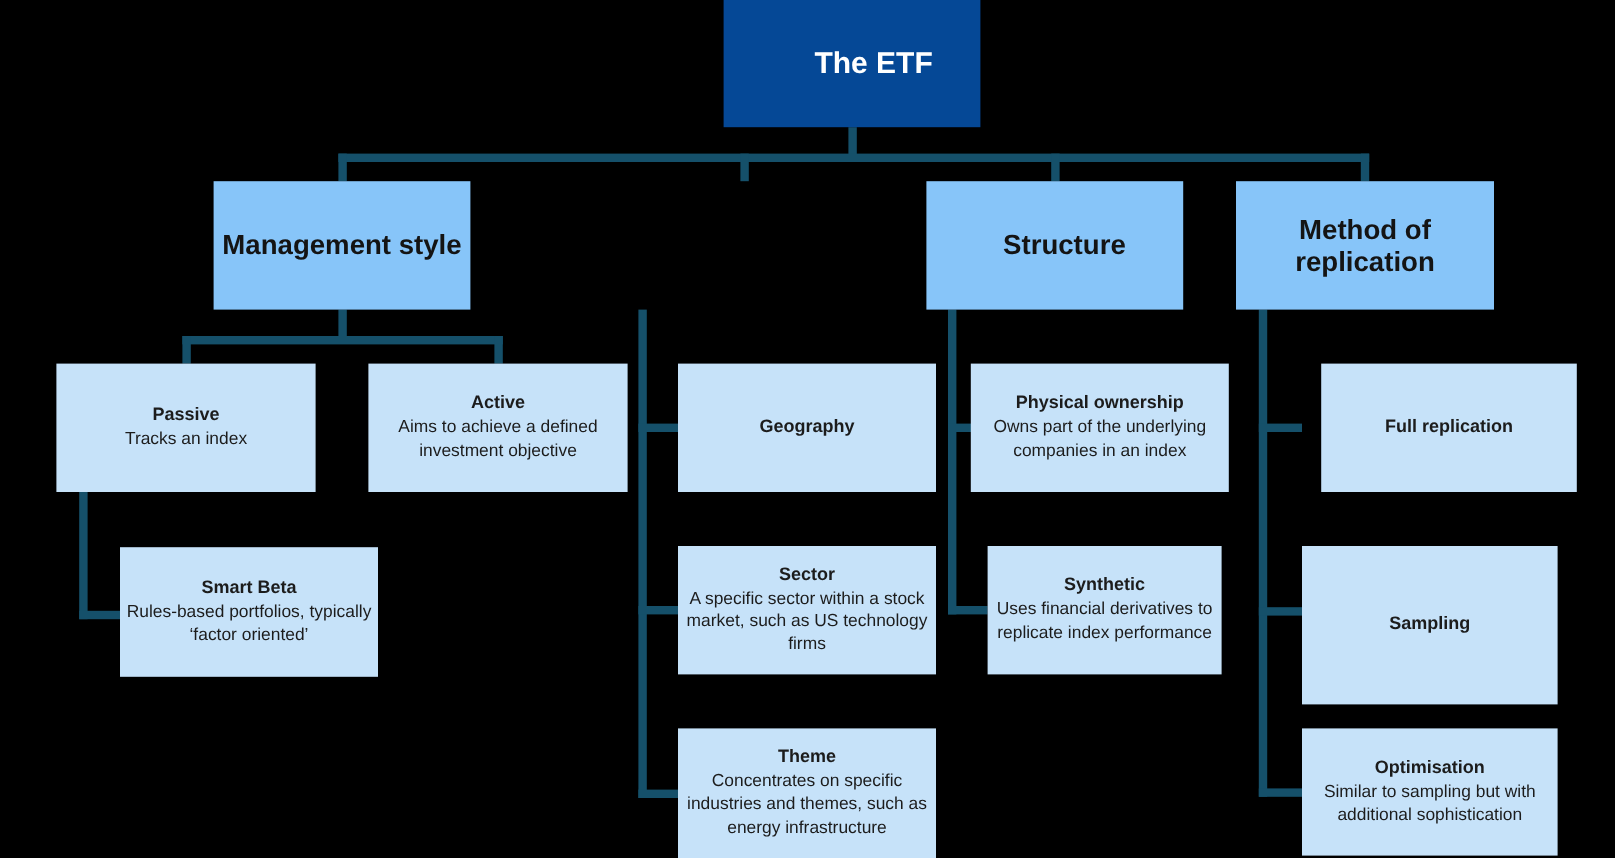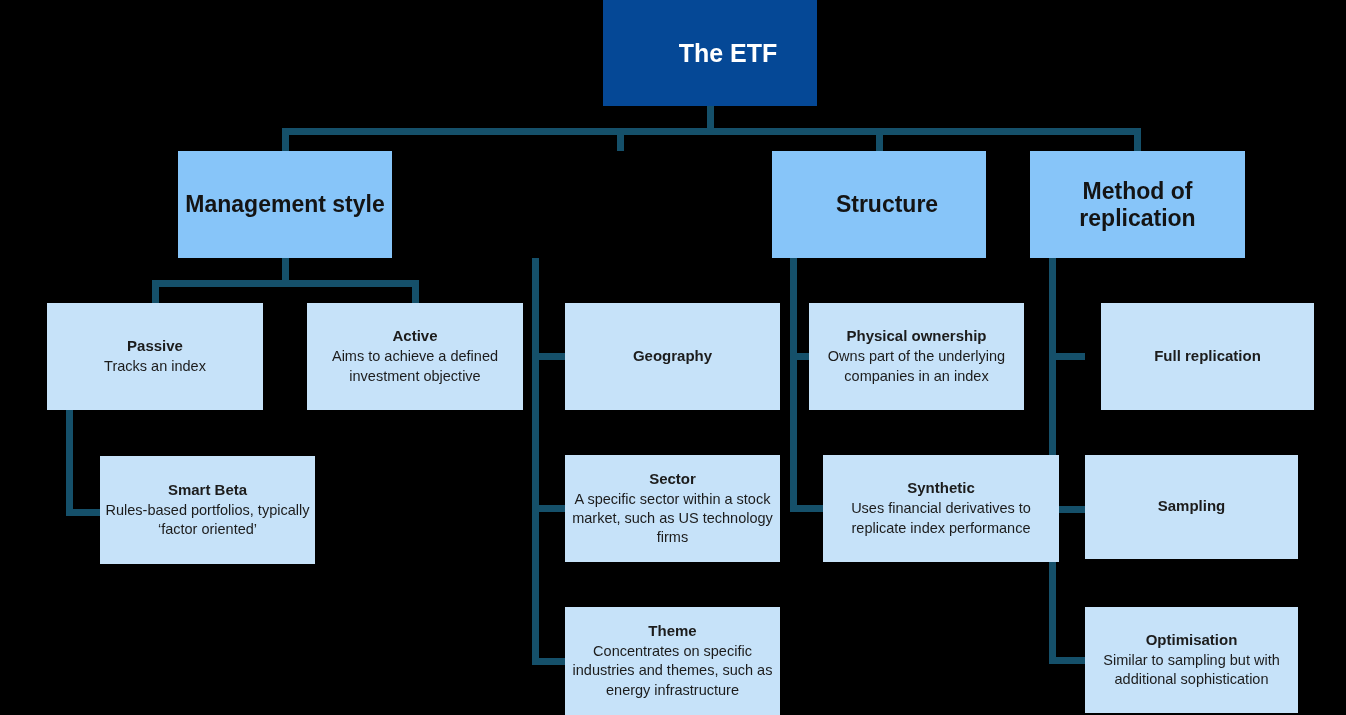--- a/index.html
+++ b/index.html
@@ -122,29 +122,29 @@
   </div>
   <div class="node leaf-node" style="left:565px; top:607px; width:215px; height:108px;">
     <div class="node-title">Theme</div>
     <div class="node-desc">Concentrates on specific industries and themes, such as energy infrastructure</div>
   </div>
 
   <div class="node leaf-node" style="left:809px; top:303px; width:215px; height:107px;">
     <div class="node-title">Physical ownership</div>
     <div class="node-desc">Owns part of the underlying companies in an index</div>
   </div>
-  <div class="node leaf-node" style="left:823px; top:455px; width:236px; height:107px;">
+  <div class="node leaf-node" style="left:823px; top:455px; width:195px; height:107px;">
     <div class="node-title">Synthetic</div>
     <div class="node-desc">Uses financial derivatives to replicate index performance</div>
   </div>
 
   <div class="node leaf-node" style="left:1085px; top:303px; width:213px; height:107px;margin-left:16px;">
     <div class="node-title">Full replication</div>
   </div>
-  <div class="node leaf-node" style="left:1085px; top:455px; width:213px; height:104px;">
+  <div class="node leaf-node" style="left:1085px; top:455px; width:213px; height:132px;">
     <div class="node-title">Sampling</div>
   </div>
   <div class="node leaf-node" style="left:1085px; top:607px; width:213px; height:106px;">
     <div class="node-title">Optimisation</div>
     <div class="node-desc">Similar to sampling but with additional sophistication</div>
   </div>
 
 </div>
 
 </body></html>

